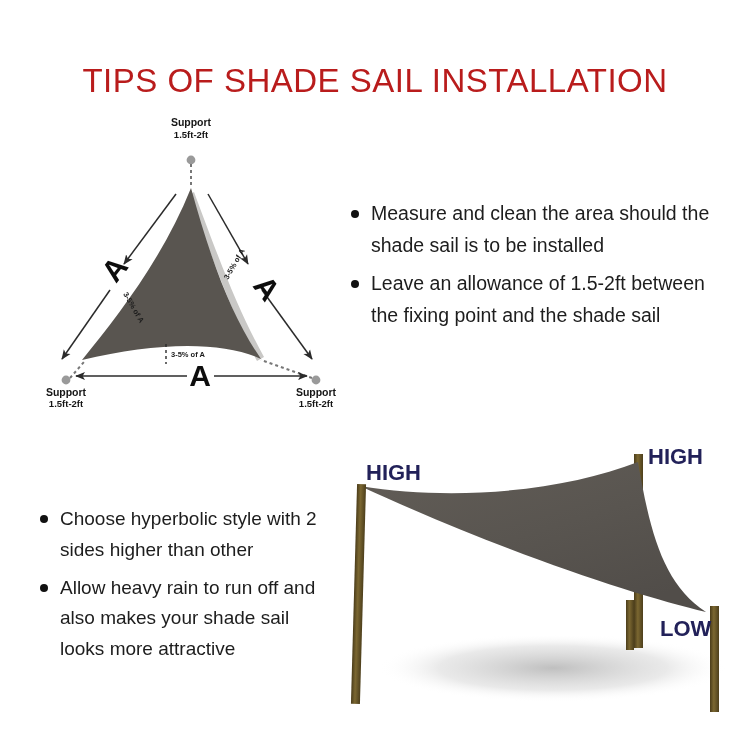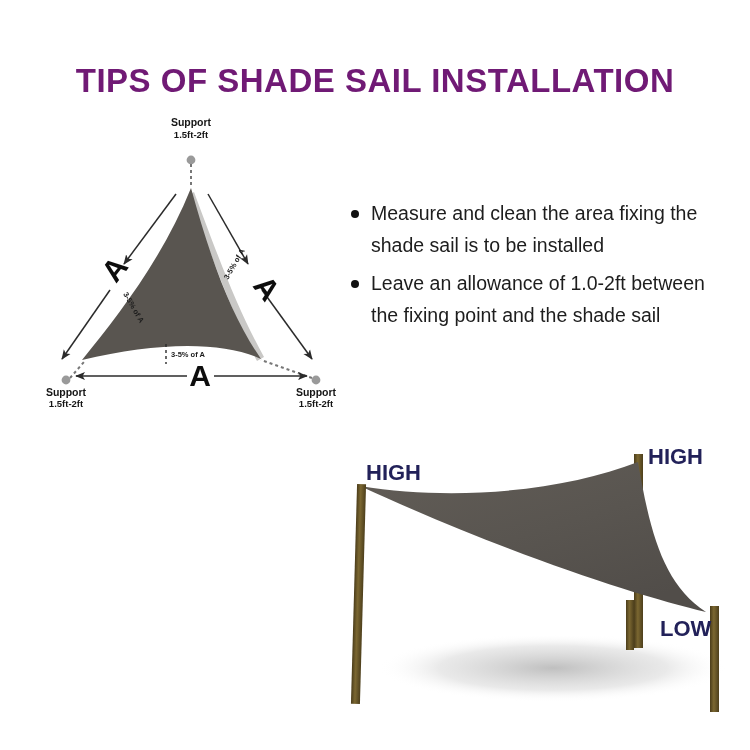--- a/index.html
+++ b/index.html
@@ -18,24 +18,24 @@
   }
 
   
   #title {
     position: absolute;
     top: 62px;
     left: 0;
     width: 750px;
     text-align: center;
     font-family: "Liberation Sans", sans-serif;
-    font-weight: bold;
+    font-weight: normal;
     font-size: 33px;
     letter-spacing: 0.5px;
-    color: #701a75;
+    color: #b91c1c;
     white-space: nowrap;
   }
 
   
   .bullet-list {
     position: absolute;
     margin: 0;
     padding: 0;
     list-style: none;
   }
@@ -173,24 +173,28 @@
       <line x1="163" y1="264" x2="52" y2="264" stroke="#2b2b2b" stroke-width="1.5" marker-end="url(#tri-arrow)"></line>
       <line x1="190" y1="264" x2="283" y2="264" stroke="#2b2b2b" stroke-width="1.5" marker-end="url(#tri-arrow)"></line>
       <text class="dim-letter" x="176" y="274" font-size="30" text-anchor="middle">A</text>
 
       <line x1="142" y1="232" x2="142" y2="252" stroke="#2b2b2b" stroke-width="1.4" stroke-dasharray="3,3"></line>
       <text class="pct-label" x="147" y="245">3-5% of A</text>
     </svg>
   </div>
 
   <ul class="bullet-list" id="tips-list">
-    <li class="bullet-item">Measure and clean the area fixing the shade sail is to be installed</li>
-    <li class="bullet-item">Leave an allowance of 1.0-2ft between the fixing point and the shade sail</li>
+    <li class="bullet-item">Measure and clean the area should the shade sail is to be installed</li>
+    <li class="bullet-item">Leave an allowance of 1.5-2ft between the fixing point and the shade sail</li>
   </ul>
 
+  <ul class="bullet-list" id="style-list">
+    <li class="bullet-item">Choose hyperbolic style with 2 sides higher than other</li>
+    <li class="bullet-item">Allow heavy rain to run off and also makes your shade sail looks more attractive</li>
+  </ul>
 
   <div id="sail-figure">
     <svg class="fig-svg" viewBox="0 0 402 300" xmlns="http://www.w3.org/2000/svg">
       <defs>
         <linearGradient id="post-grad" x1="0" y1="0" x2="1" y2="0">
           <stop offset="0%" stop-color="#4a3c1a"></stop>
           <stop offset="42%" stop-color="#7b6731"></stop>
           <stop offset="100%" stop-color="#4d3f1c"></stop>
         </linearGradient>
         <radialGradient id="shadow-grad" cx="0.5" cy="0.5" r="0.5">

